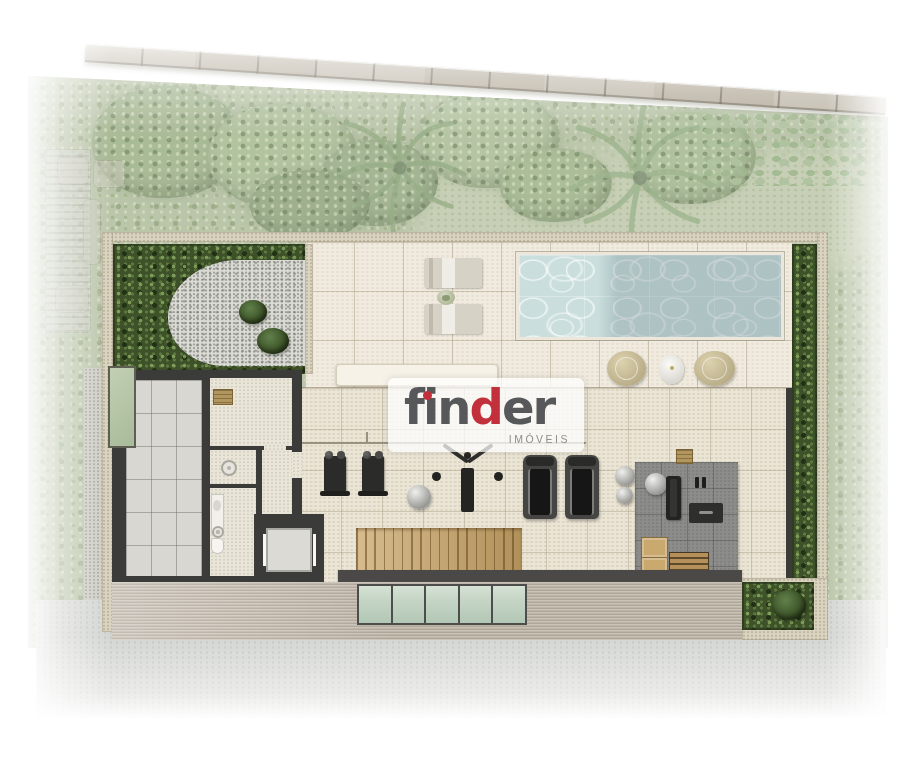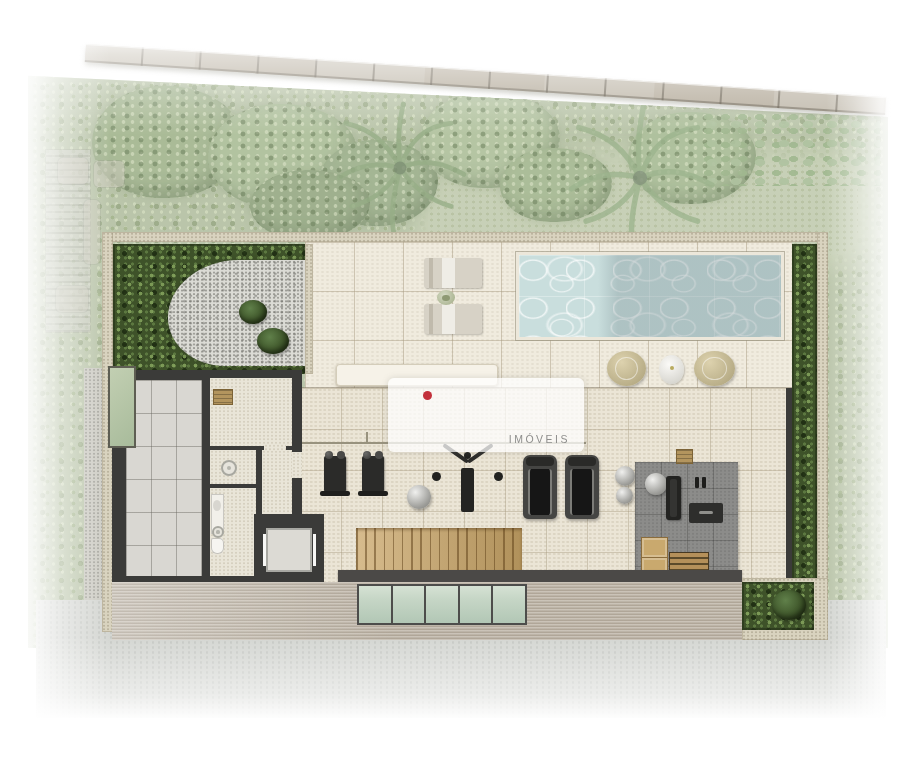--- a/index.html
+++ b/index.html
@@ -328,17 +328,18 @@
       <div class="pane"></div>
       <div class="pane"></div>
       <div class="pane"></div>
     </div>
   <div class="a creamwall" style="left:742px;top:578px;width:86px;height:62px;"></div>
   <div class="a garden" style="left:742px;top:582px;width:72px;height:48px;">
     <div class="a tuft" style="left:30px;top:8px;width:34px;height:30px;"></div>
   </div>
 
   <div class="a logo" style="left:388px;top:378px;width:196px;height:74px;">
+    <div class="logo-word"><span>fin</span><span class="logo-accent">d</span><span>er</span></div>
     <div class="a idot" style="left:35px;top:13px;width:9px;height:9px;"></div>
     <div class="logo-sub">IMÓVEIS</div>
   </div>
 
 </div>
 
 </body></html>

